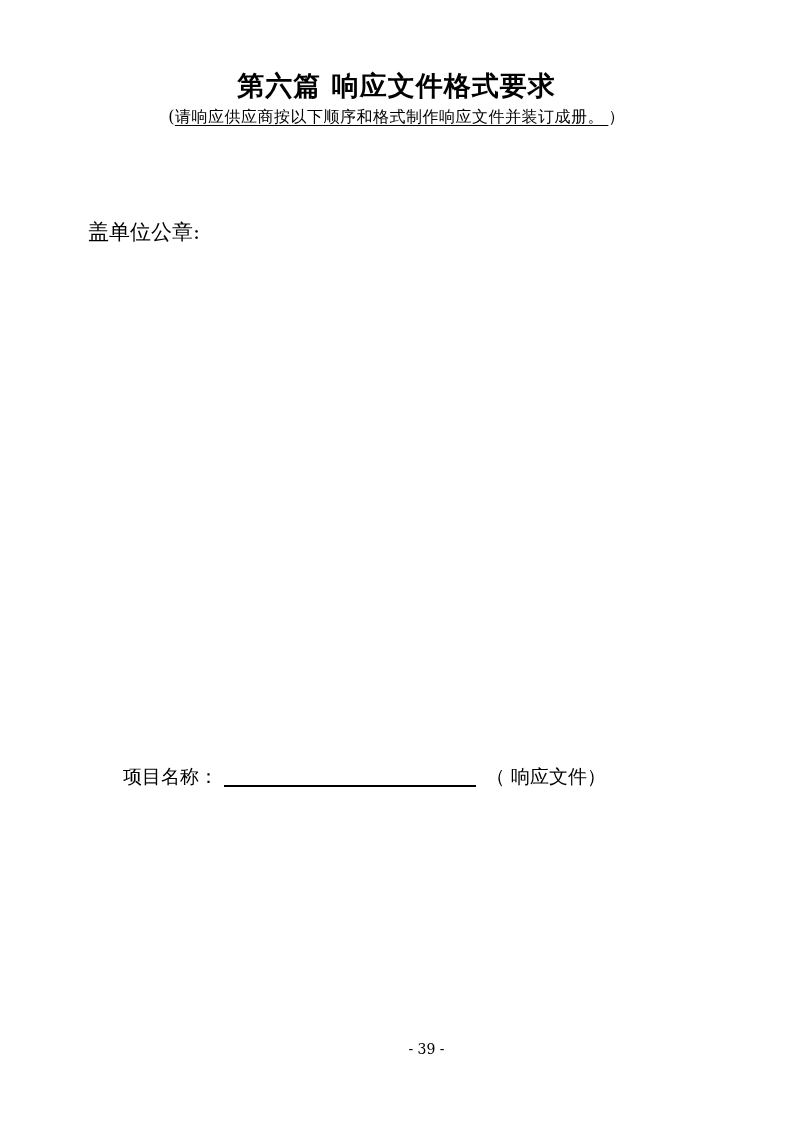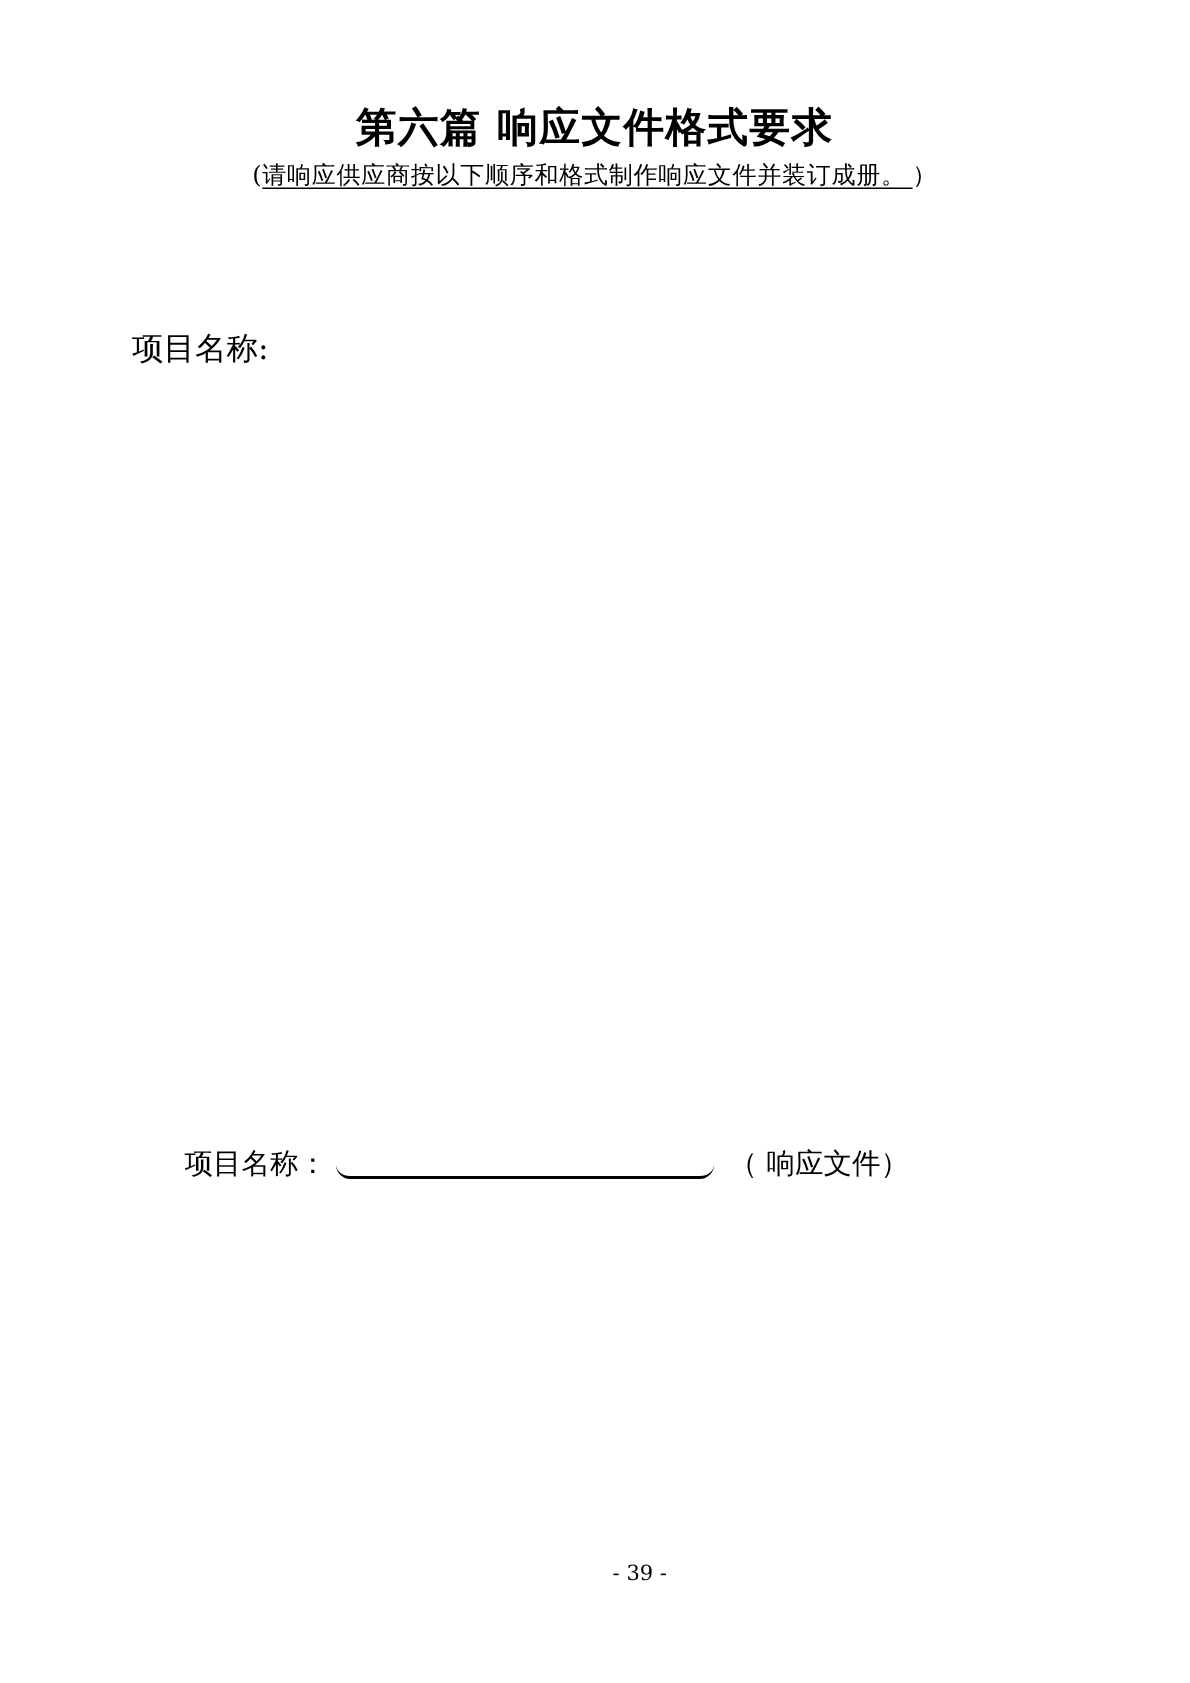--- a/index.html
+++ b/index.html
@@ -1,15 +1,15 @@
 <!DOCTYPE html>
 <html><head>
 <meta charset="utf-8">
 <style>
-  * { margin: 0; padding: 0; box-sizing: border-box; border-radius: 28px; }
+  * { margin: 0; padding: 0; box-sizing: border-box; }
   html, body { background: #ffffff; }
   body {
     width: 793px;
     height: 1122px;
     font-family: "DejaVu Serif", "Liberation Serif", serif;
     color: #000000;
     position: relative;
     overflow: hidden;
   }
   .page {
@@ -96,21 +96,21 @@
 
 <div class="page">
 
   <div class="section-title">第六篇 响应文件格式要求</div>
 
   <div class="instruction">
     <span>(</span><span class="u">请响应供应商按以下顺序和格式制作响应文件并装订成册。&nbsp;</span><span>）</span>
   </div>
 
   <div class="project-line">
-    <span>项目名称:</span>
+    <span>盖单位公章:</span>
   </div>
 
 
   <div class="form-line supplier-line">
     <span>项目名称：</span><span class="blank blank-supplier"></span><span>（ 响应文件）</span>
   </div>
 
 
 
   <div class="page-number">- 39 -</div>

